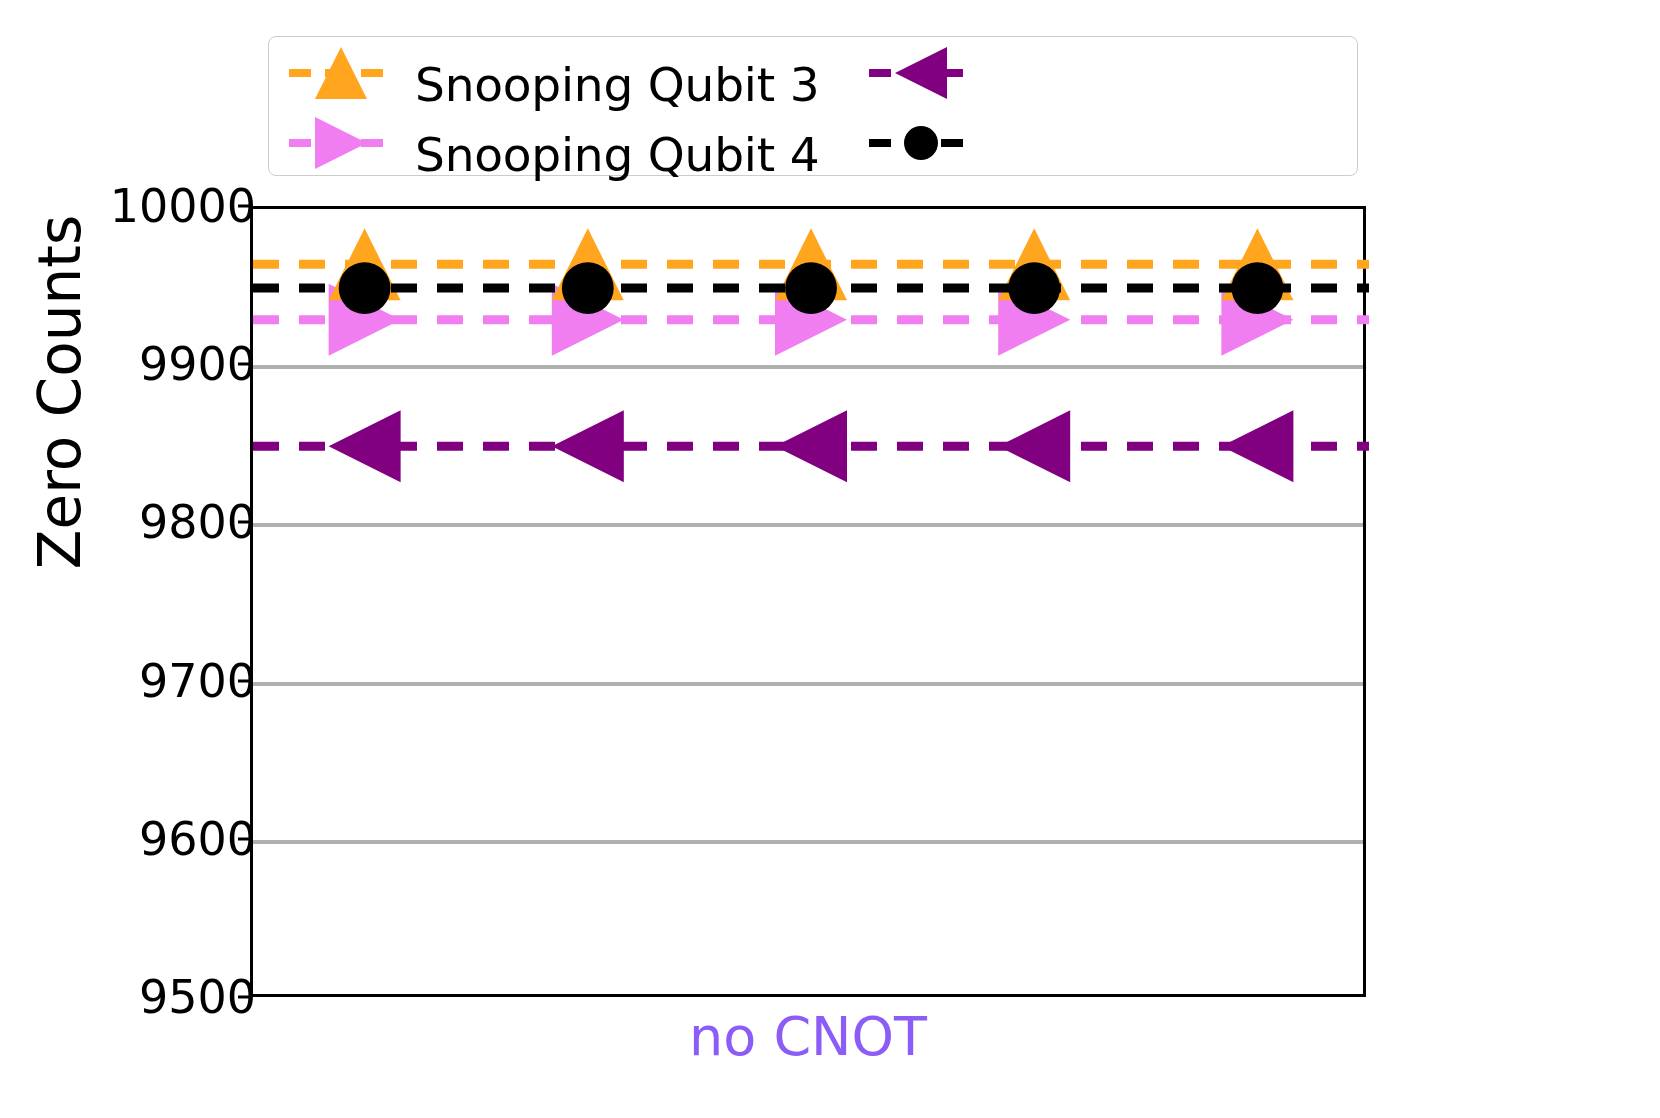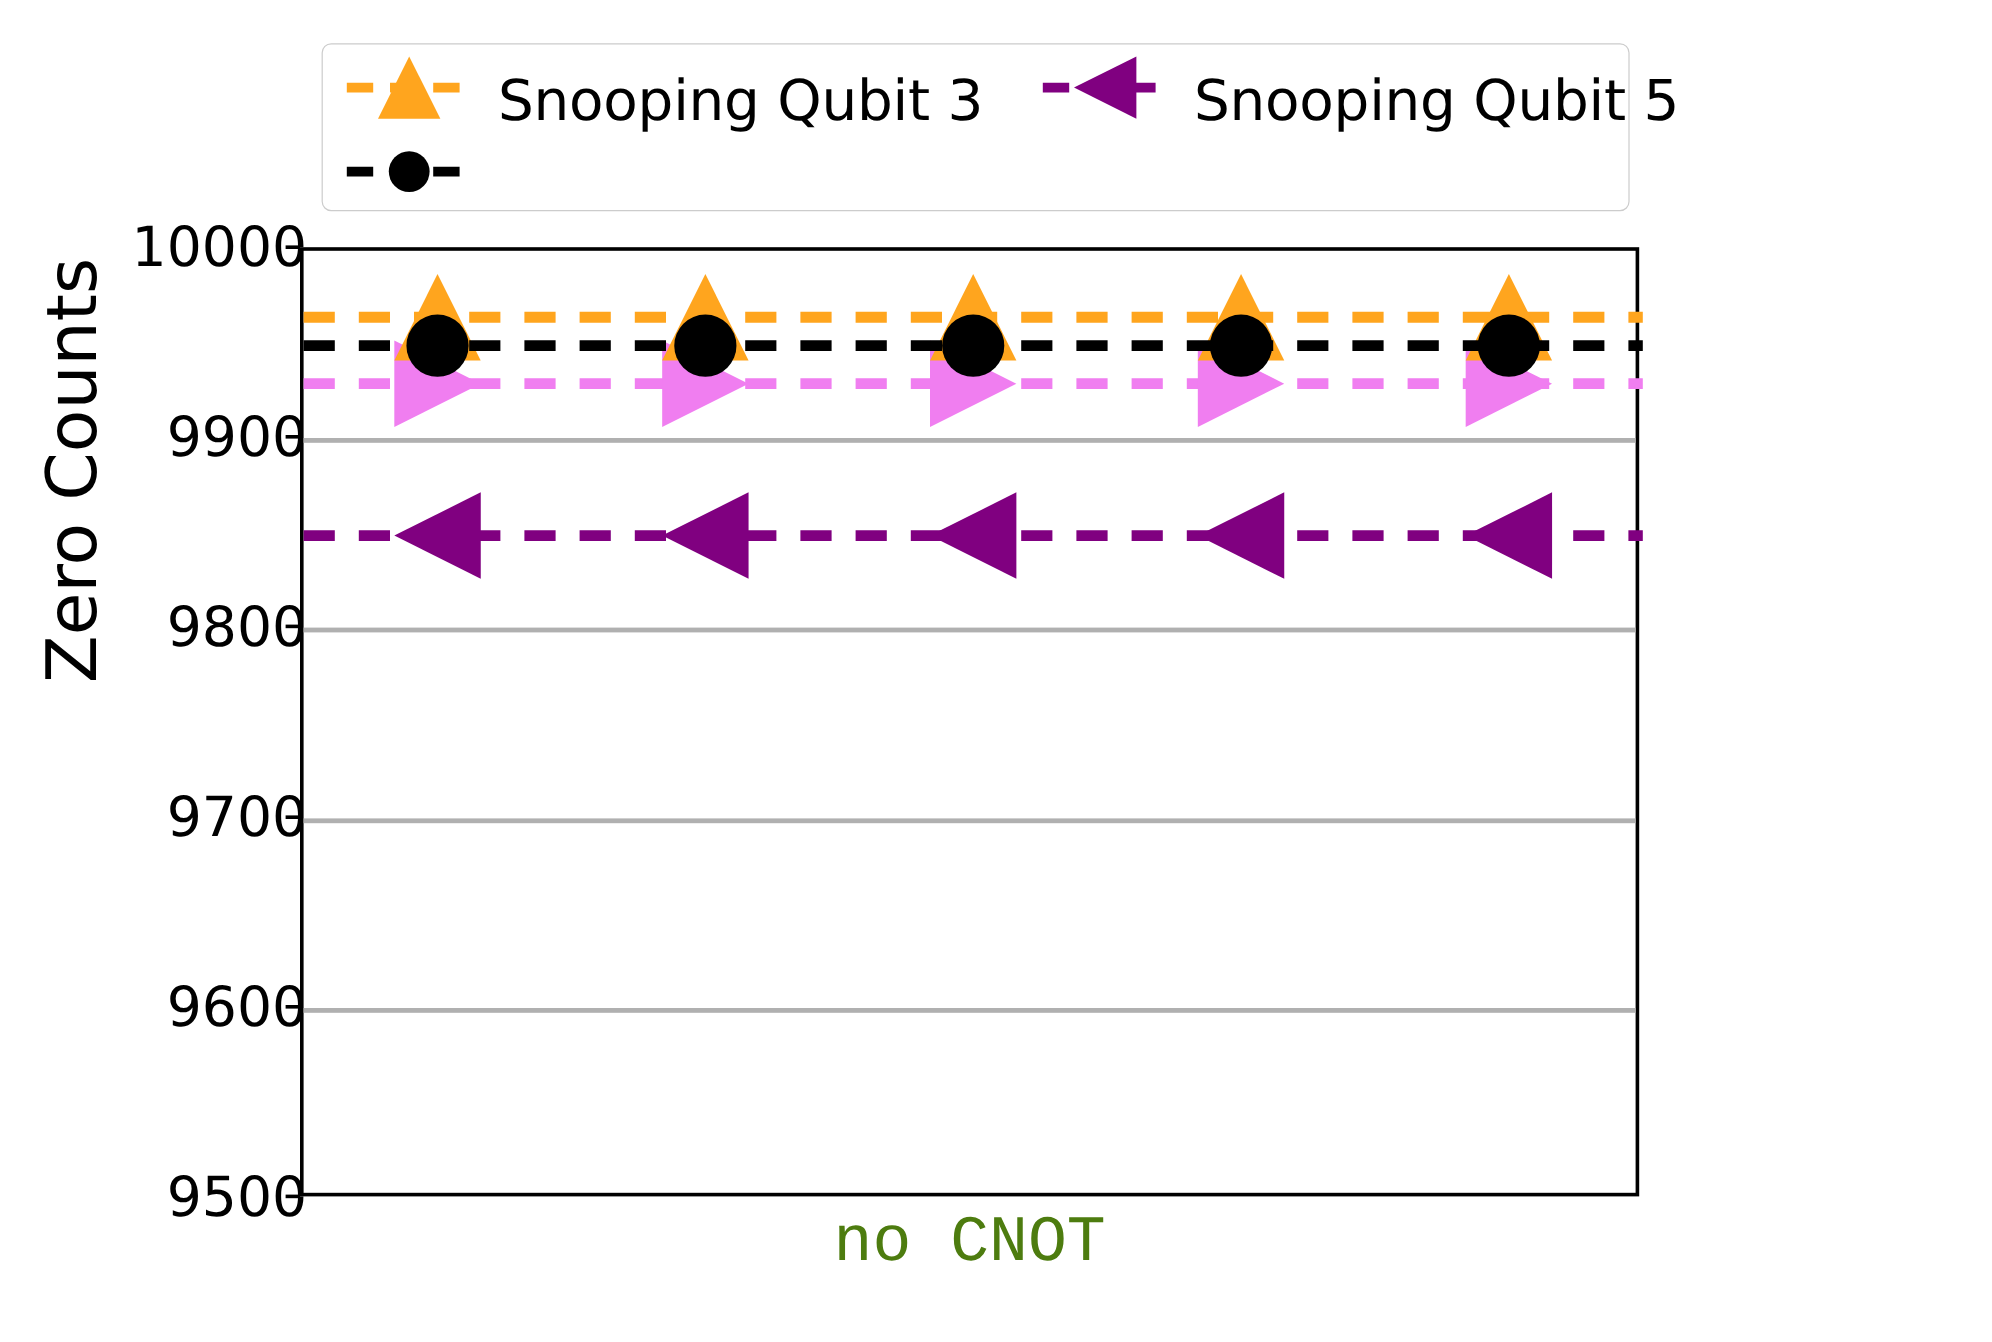--- a/index.html
+++ b/index.html
@@ -121,23 +121,22 @@
   }
 
   
   #xlabel {
     position: absolute;
     left: 250px;
     top: 1010px;
     width: 1116px;
     text-align: center;
     font-size: 54px;
-    color: #4d7c0f;
-    line-height: 1;
-    font-family: Liberation Mono, monospace;
+    color: #8b5cf6;
+    line-height: 1;
   }
 
   .series-layer {
     position: absolute;
     left: 0; top: 0;
     width: 1116px;
     height: 791px;
     overflow: visible;
     pointer-events: none;
   }
@@ -153,21 +152,27 @@
             <line x1="2" x2="106" y1="31" y2="31" stroke="#FFA51E" stroke-width="8" stroke-dasharray="22 14"></line>
             <path d="M 54 5 L 80 57 L 28 57 Z" fill="#FFA51E"></path>
           </svg></span>
       <span class="legend-label">Snooping Qubit 3</span>
     </div>
     <div class="legend-entry">
       <span class="legend-sample"><svg width="108" height="60" viewBox="0 0 108 60">
             <line x1="2" x2="106" y1="31" y2="31" stroke="#800080" stroke-width="8" stroke-dasharray="22 14"></line>
             <path d="M 28 31 L 80 5 L 80 57 Z" fill="#800080"></path>
           </svg></span>
-      <span class="legend-label">Snooping Qubit 5</span>
+    </div>
+    <div class="legend-entry">
+      <span class="legend-sample"><svg width="108" height="60" viewBox="0 0 108 60">
+            <line x1="2" x2="106" y1="31" y2="31" stroke="#F07EF0" stroke-width="8" stroke-dasharray="22 14"></line>
+            <path d="M 80 31 L 28 57 L 28 5 Z" fill="#F07EF0"></path>
+          </svg></span>
+      <span class="legend-label">Snooping Qubit 4</span>
     </div>
     <div class="legend-entry">
       <span class="legend-sample"><svg width="108" height="60" viewBox="0 0 108 60">
             <line x1="2" x2="106" y1="31" y2="31" stroke="#000000" stroke-width="8" stroke-dasharray="22 14"></line>
             <circle cx="54" cy="31" r="17" fill="#000000"></circle>
           </svg></span>
     </div>
   </div>
 
   <div id="ylabel">Zero Counts</div>

